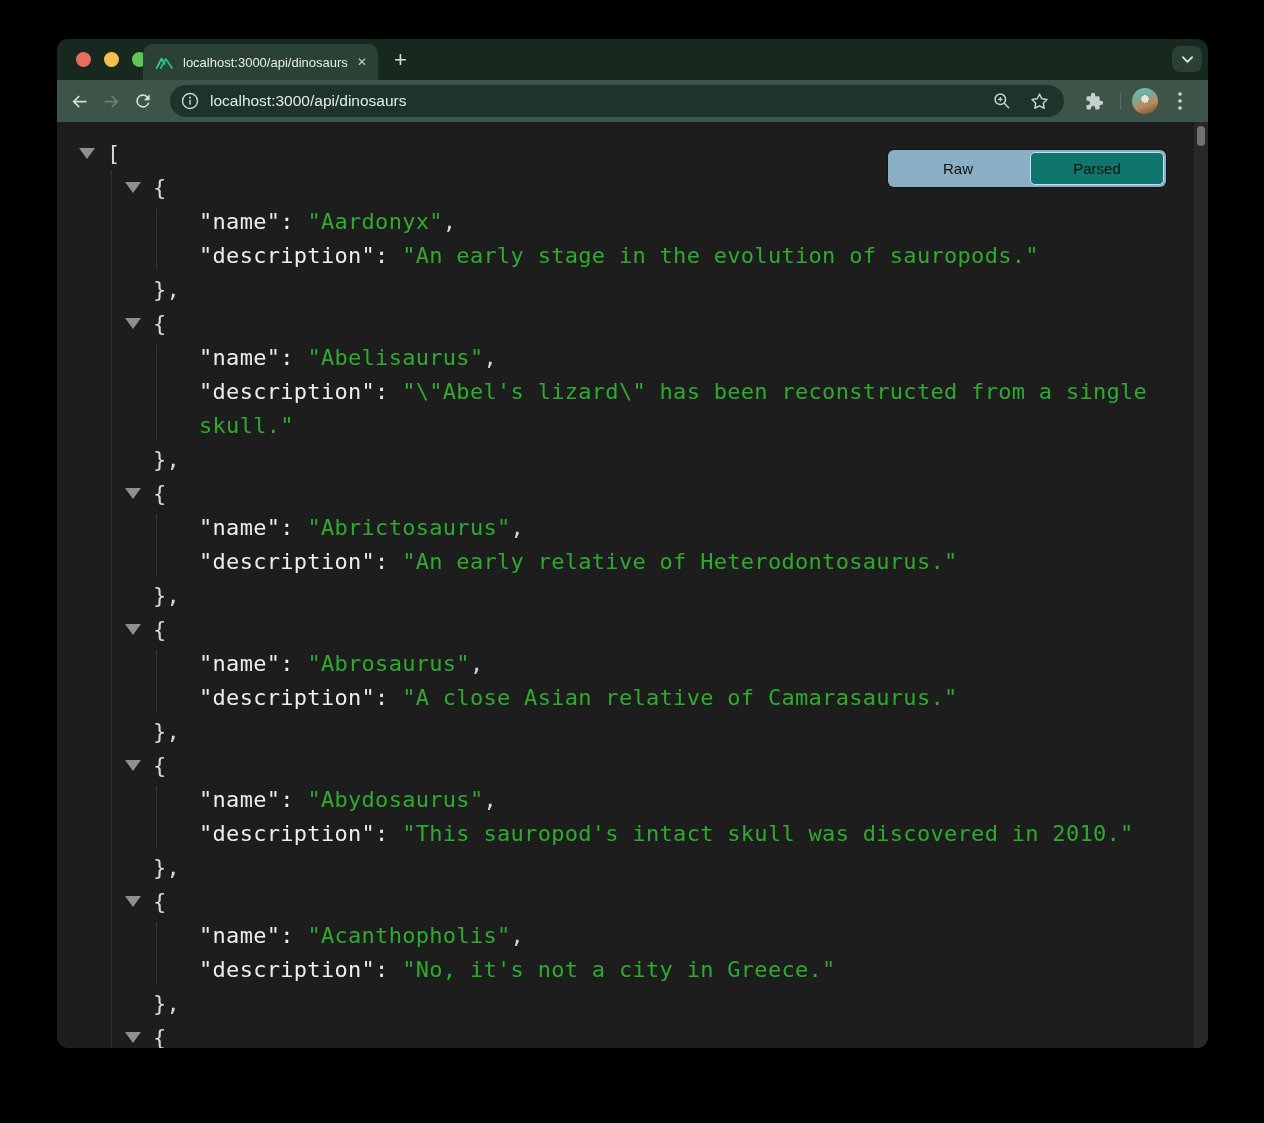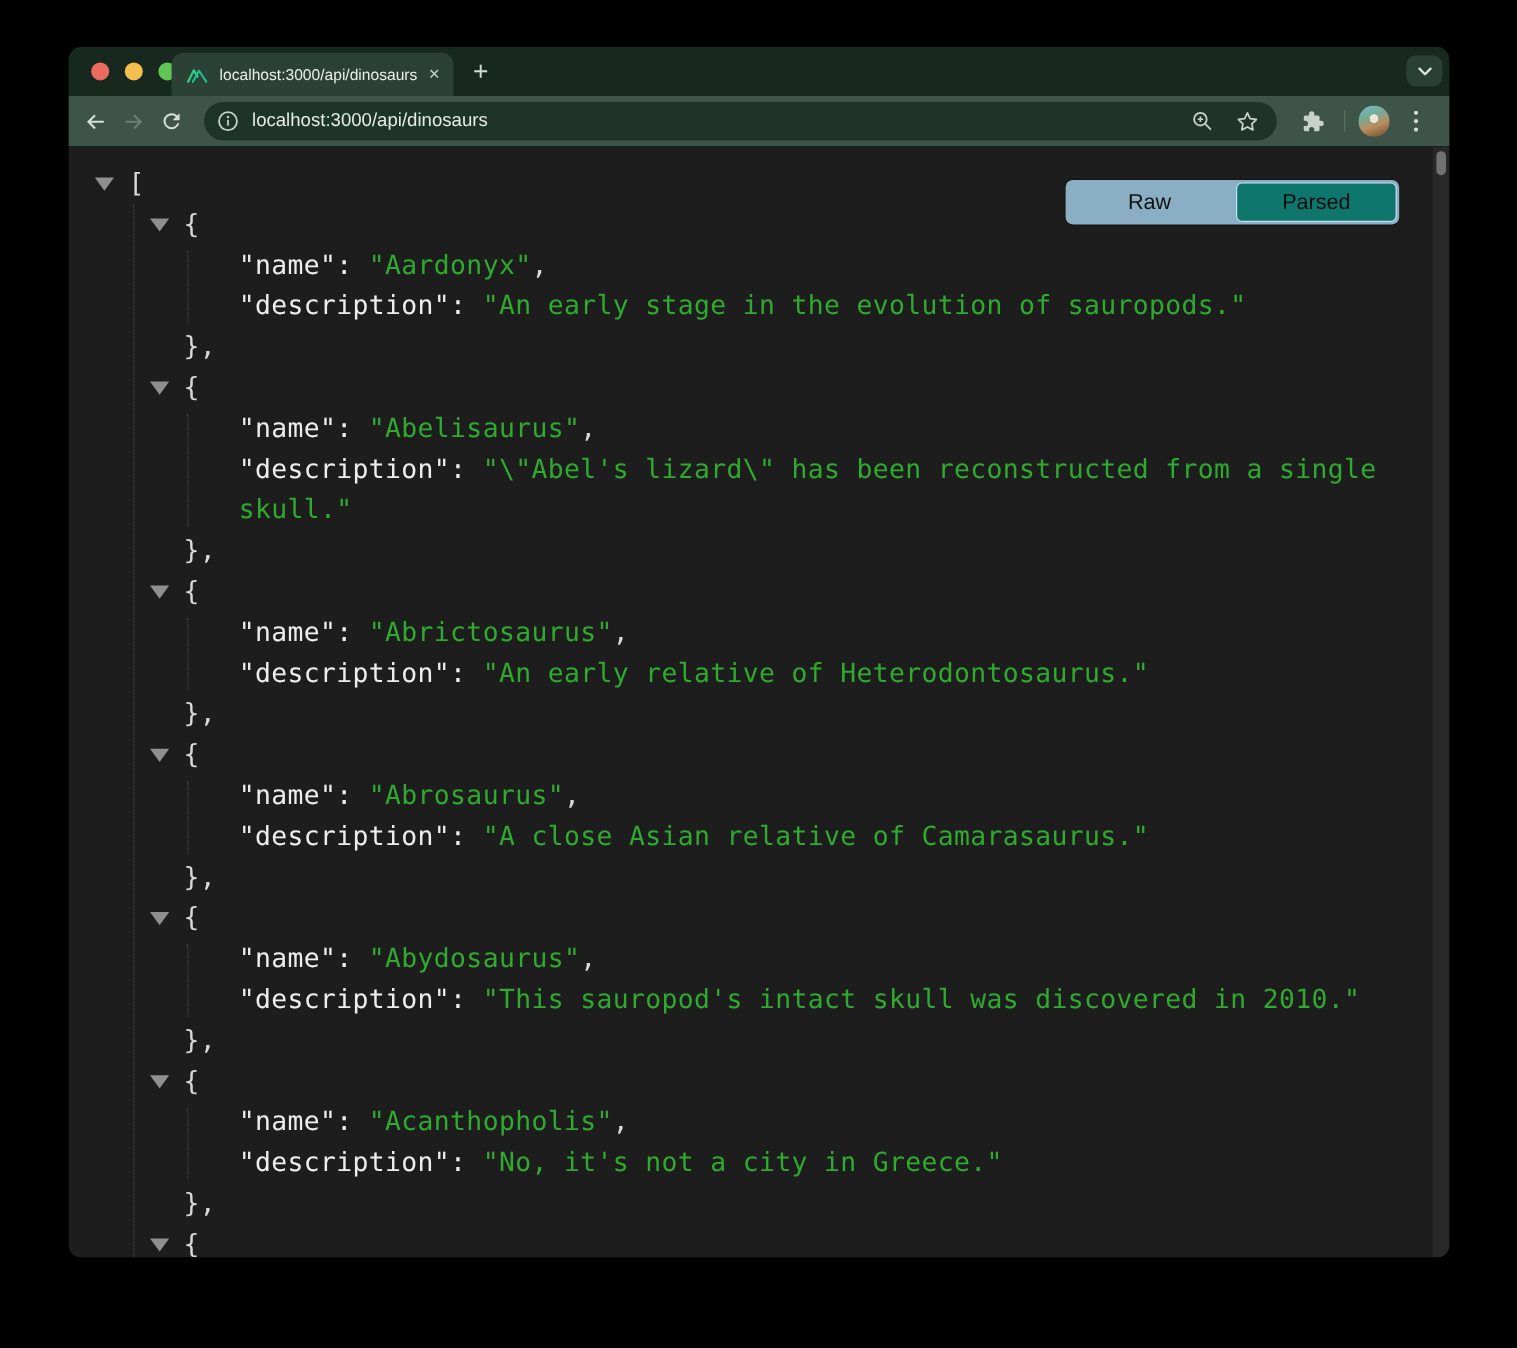--- a/index.html
+++ b/index.html
@@ -42,21 +42,21 @@
   .dots-btn { width:28px; height:28px; display:flex; align-items:center; justify-content:center; margin-left:8px; }
 
   
   .content { position:relative; flex:1; background:#1d1d1d; overflow:hidden; }
   .scroll-track { position:absolute; right:0; top:0; bottom:0; width:14px; background:#282828; }
   .scroll-thumb { position:absolute; right:3px; top:4px; width:8px; height:20px; border-radius:4px; background:#717171; }
 
   .seg { position:absolute; top:28px; right:42px; display:flex; background:#8aafc5;
          border-radius:6px; height:37px; box-shadow:0 0 0 1px rgba(0,0,0,.25); }
   .seg-btn { border:none; background:transparent; font-family:"Liberation Sans", sans-serif;
-             font-size:18px; color:#101010; width:140px; cursor:pointer; }
+             font-size:15px; color:#101010; width:140px; cursor:pointer; }
   .seg-btn.selected { background:#0f766e; border:1px solid #c6dfee; border-radius:5px; margin:2px; width:134px; }
 
   .json-view { position:absolute; inset:0 14px 0 0; padding-top:15px; overflow:hidden;
                font-family:"DejaVu Sans Mono", monospace; font-size:22px; line-height:34px;
                letter-spacing:.3px; }
   .row { position:relative; }
   .r-root { padding-left:50px; }
   .r-brace { padding-left:96px; }
   .r-kv { padding-left:142px; padding-right:34px; }
   .arrow { position:absolute; width:0; height:0; border-left:8px solid transparent;

